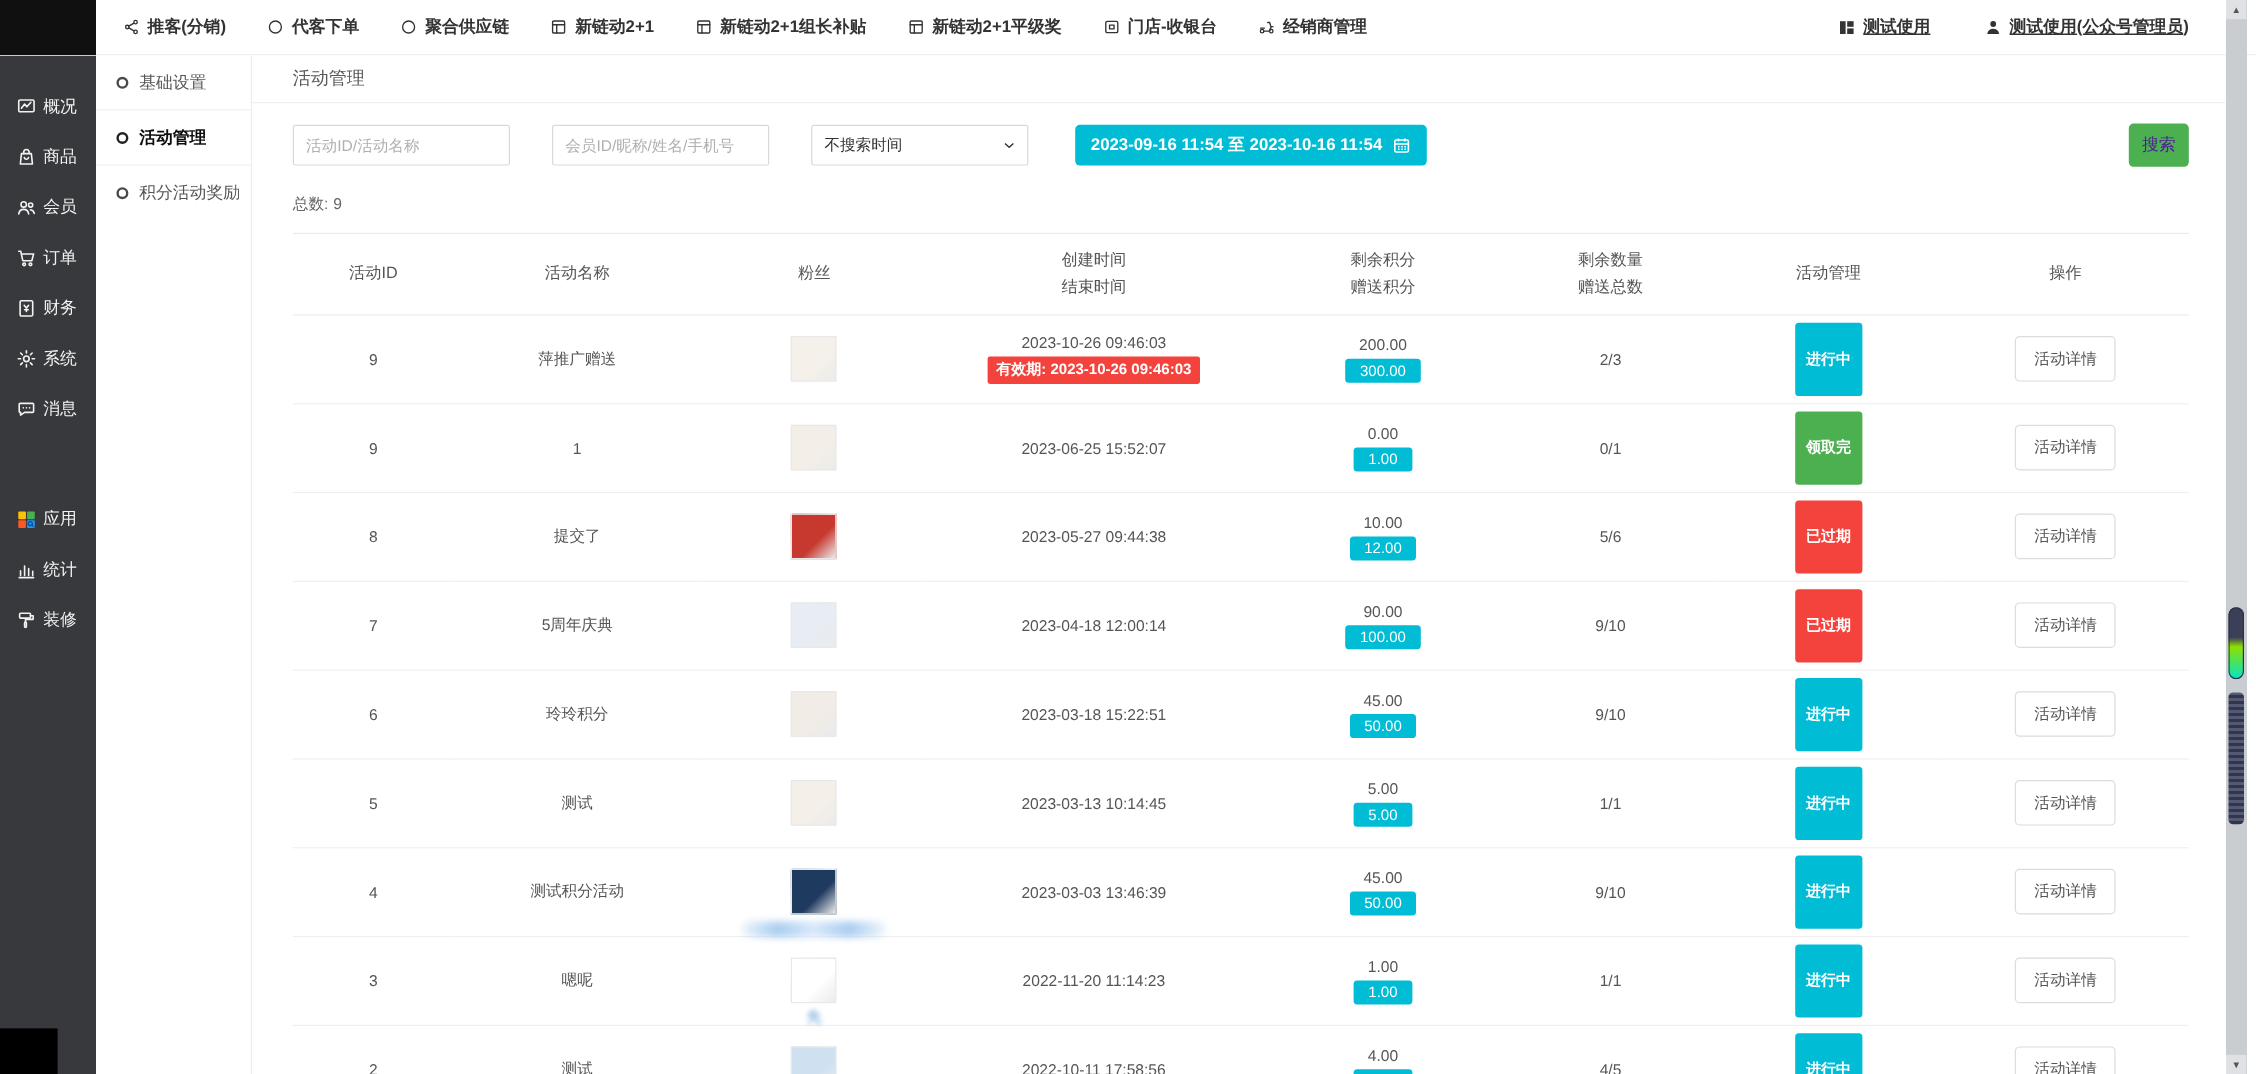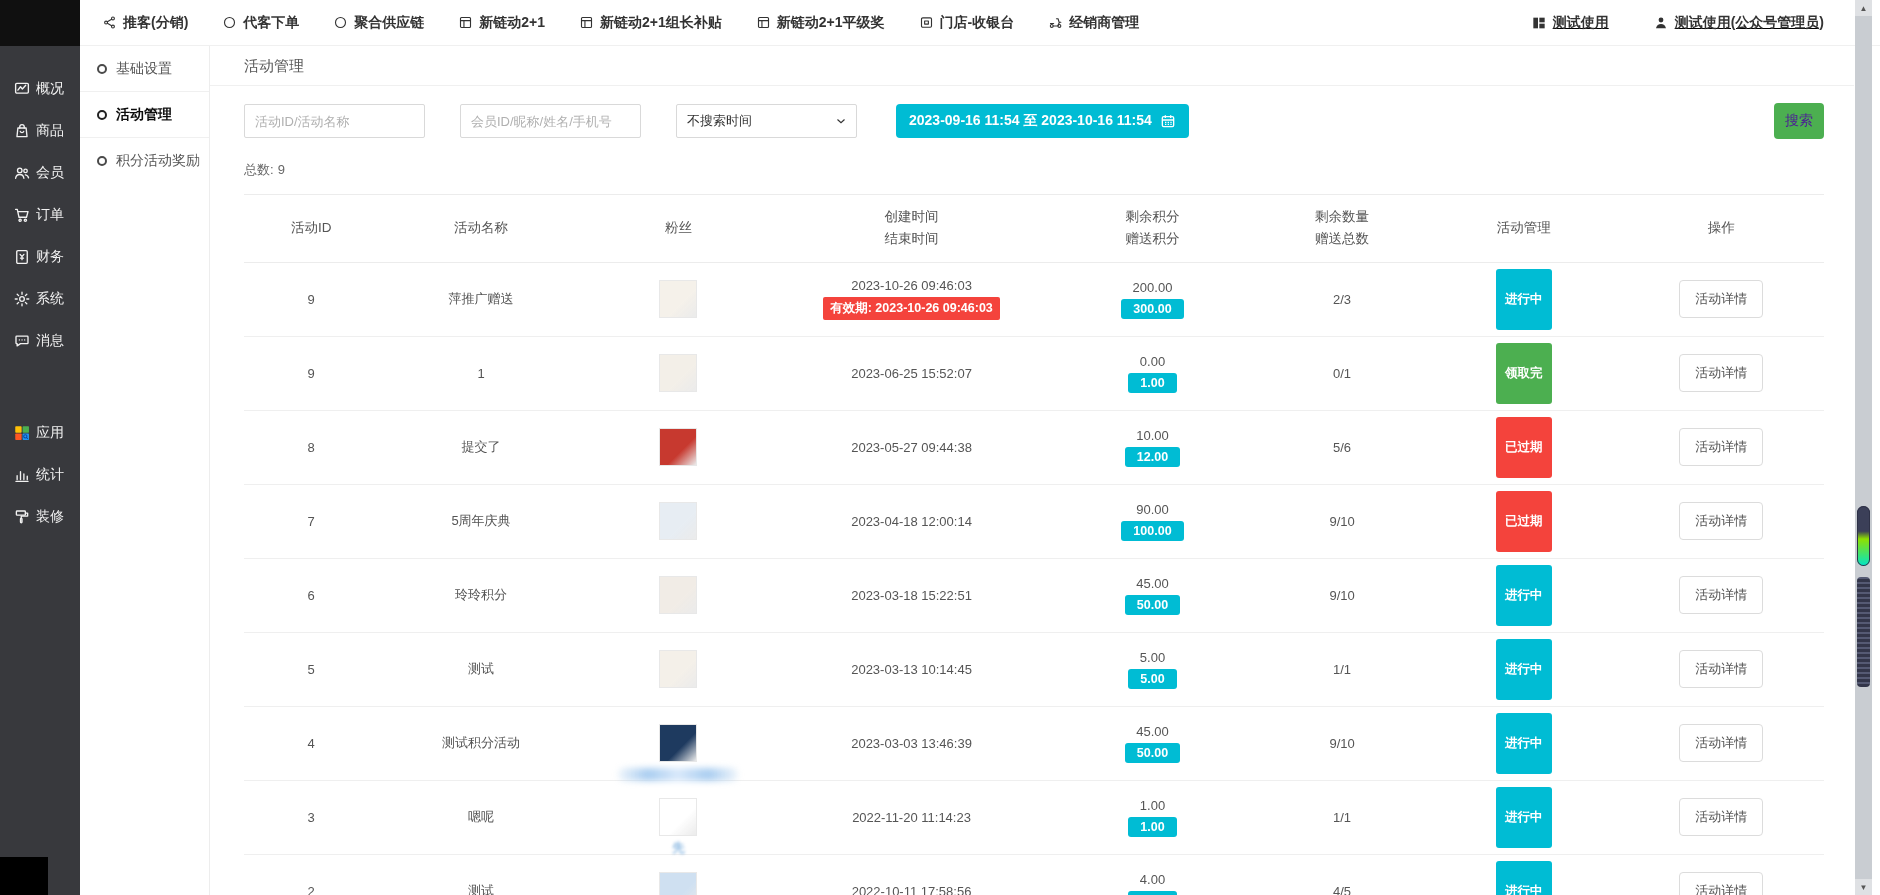--- a/index.html
+++ b/index.html
@@ -56,21 +56,21 @@
     background:var(--green); color:#4c1d95; font-size:14px; cursor:pointer; font-family:inherit; }
 
   .count-row { margin:22px 0 0 34px; font-size:13px; color:#666; }
   .count-row b { font-weight:400; margin-left:4px; }
 
   table.grid { width:calc(100% - 64px); margin:15px 30px 0 34px; border-collapse:collapse; }
   table.grid th { font-weight:400; font-size:13.5px; color:#555; padding:11px 0; line-height:1.65;
     text-align:center; border-bottom:1px solid #ececec; border-top:1px solid #ececec; }
   table.grid td { text-align:center; font-size:13px; color:#555; padding:6px 0; height:58px;
     border-bottom:1px solid #efefef; }
-  .pt-badge { display:inline-block; background:var(--cyan); color:#fff; font-weight:700;
+  .pt-badge { display:inline-block; background:var(--cyan); color:#fff; font-weight:400;
     font-size:12.5px; padding:3px 12px; border-radius:3px; margin-top:4px; }
   .exp-badge { display:inline-block; background:var(--red); color:#fff; font-weight:700;
     font-size:12.5px; padding:3px 7px; border-radius:2px; margin-top:4px; white-space:nowrap; }
   .status-badge { display:inline-block; color:#fff; font-weight:700; font-size:12.5px;
     padding:22px 9px; border-radius:3px; white-space:nowrap; }
   .st-ongoing { background:var(--cyan); }
   .st-claimed { background:var(--green); }
   .st-expired { background:var(--red); }
   .detail-btn { background:#fff; border:1px solid #dcdcdc; border-radius:4px; color:#555;
     font-size:13px; padding:9px 15px; cursor:pointer; font-family:inherit; white-space:nowrap; }

